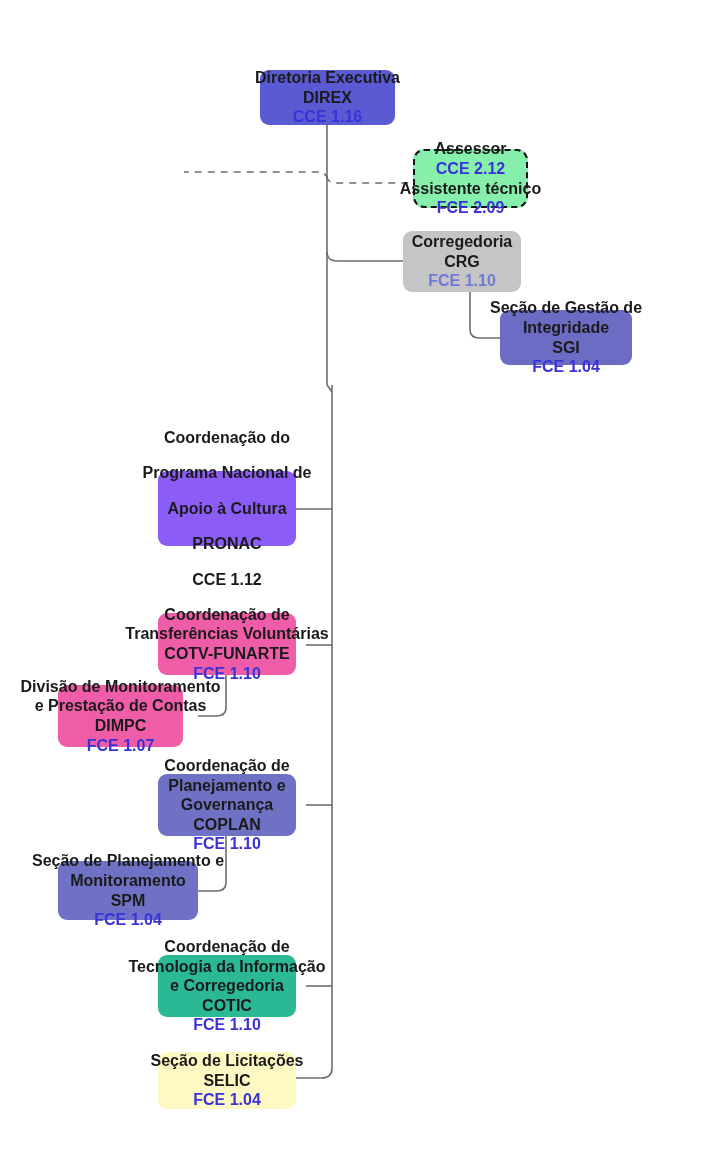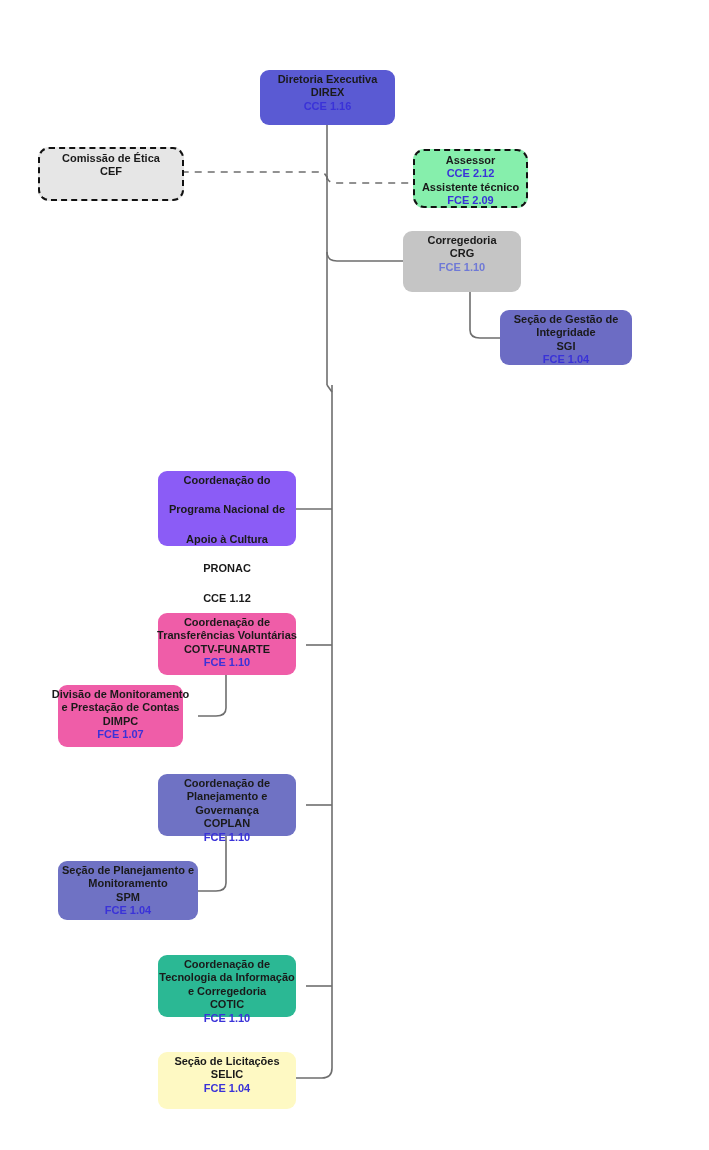--- a/index.html
+++ b/index.html
@@ -18,24 +18,24 @@
     background: #ffffff;
     overflow: hidden;
   }
   .node {
     position: absolute;
     box-sizing: border-box;
     border-radius: 9px;
     display: flex;
     flex-direction: column;
     align-items: center;
-    justify-content: flex-start;
+    justify-content: center;
     text-align: center;
     line-height: 1.22;
-    font-size: 11px;
+    font-size: 16px;
     font-weight: bold;
     color: #1a1a1a;
     padding: 3px 14px;
     z-index: 5;
   }
   .node .ln {
     display: block;
     white-space: nowrap;
   }
   .node .code {
@@ -101,24 +101,20 @@
       <path class="stroke" d="M 332,986 L 306,986"></path>
     </svg>
   </div>
 
   <div class="node" style="left:260px; top:70px; width:135px; height:55px; background:#5a5ad3;">
     <span class="ln">Diretoria Executiva</span>
     <span class="ln">DIREX</span>
     <span class="ln code">CCE 1.16</span>
   </div>
 
-  <div class="node dashed" style="left:38px; top:147px; width:146px; height:54px; background:#e6e6e6;">
-    <span class="ln">Comissão de Ética</span>
-    <span class="ln">CEF</span>
-  </div>
 
   <div class="node dashed" style="left:413px; top:149px; width:115px; height:59px; background:#86efac;">
     <span class="ln">Assessor</span>
     <span class="ln code">CCE 2.12</span>
     <span class="ln">Assistente técnico</span>
     <span class="ln code">FCE 2.09</span>
   </div>
 
   <div class="node" style="left:403px; top:231px; width:118px; height:61px; background:#c5c5c5;">
     <span class="ln">Corregedoria</span>

